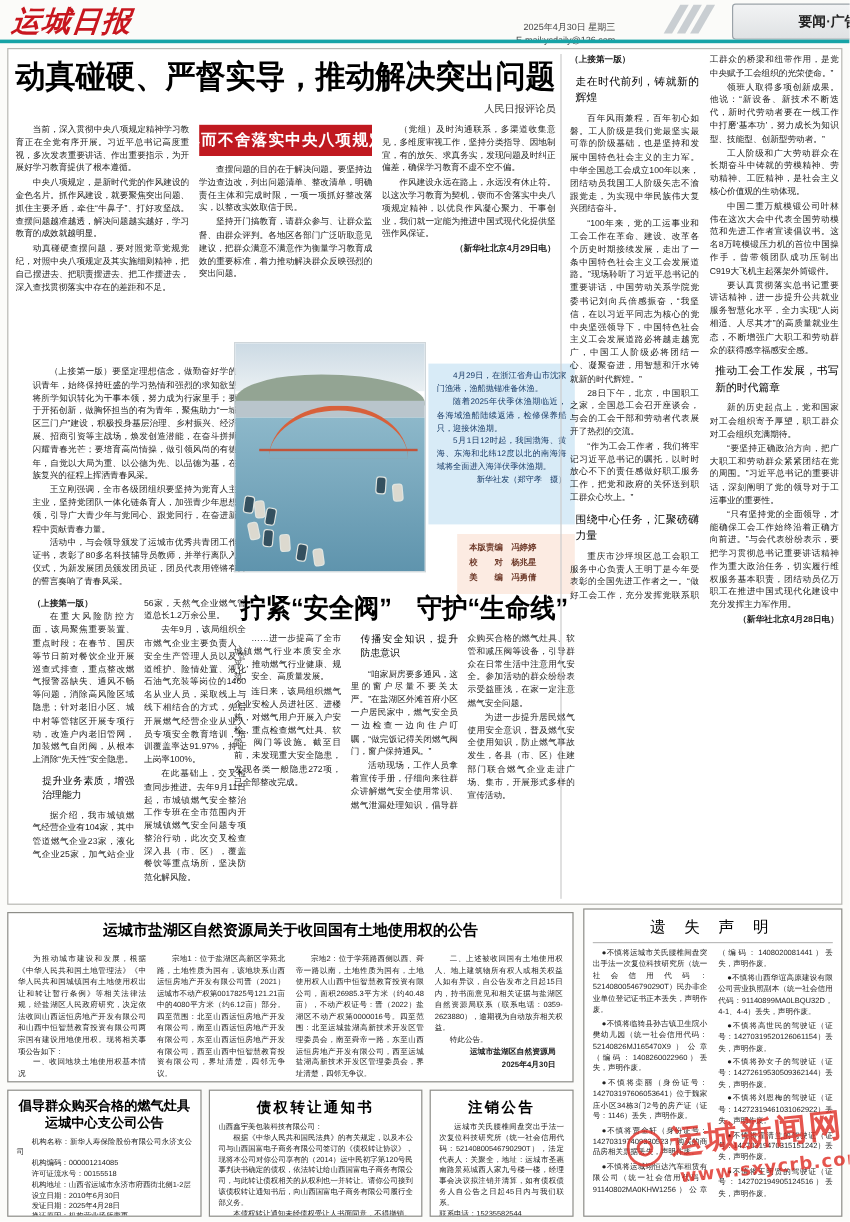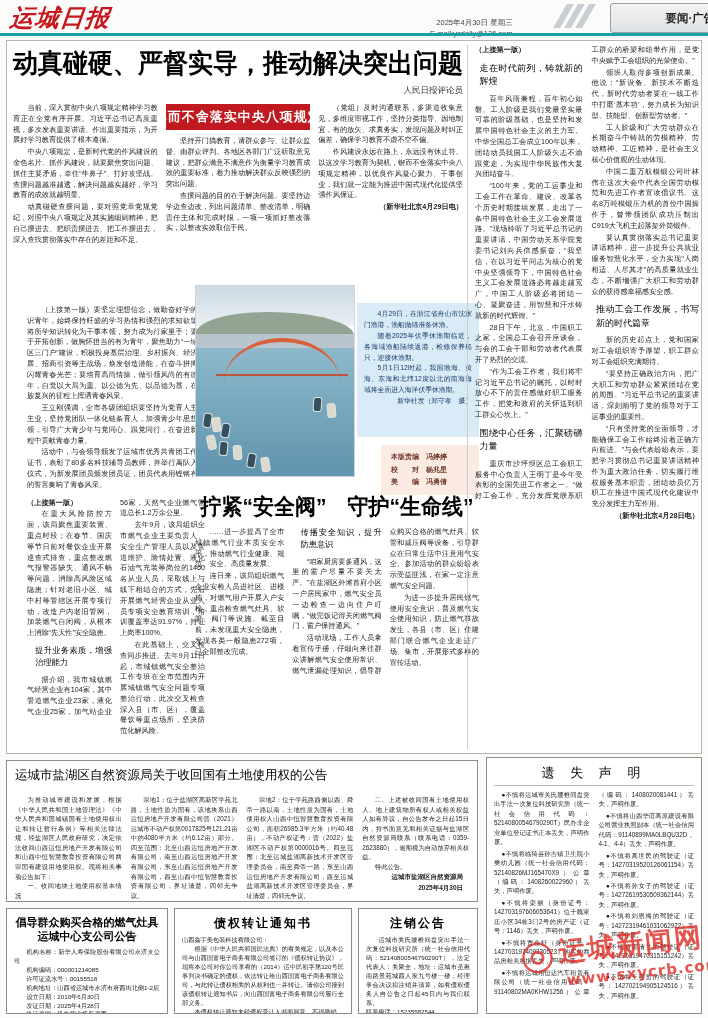--- a/index.html
+++ b/index.html
@@ -57,21 +57,21 @@
   
   #gas-headline{left:188px;top:452px;width:284px;text-align:center;font-size:21px;font-weight:bold;color:#000;
       transform:scaleY(1.05);white-space:nowrap;}
   #gas-body{left:188px;top:486px;width:284px;height:220px;column-count:3;column-gap:8px;overflow:hidden;}
   
   #right-region{left:460px;top:4px;width:232px;height:704px;border-left:1px solid #ccc;padding-left:7px;
       box-sizing:border-box;column-count:2;column-gap:9px;overflow:hidden;}
   #right-region h4.crosshead{font-size:9px;padding-left:0.5em;line-height:1.5;}
   
   #land-box{left:6px;top:760px;width:472px;height:142px;border:1px solid #8d8d88;background:#fff;padding:5px 8px;box-sizing:border-box;}
-  #land-title{text-align:left;font-size:12.5px;font-weight:normal;margin:1px 0 11px;color:#000;}
+  #land-title{text-align:center;font-size:12.5px;font-weight:bold;margin:1px 0 11px;color:#000;}
   #land-body{column-count:4;column-gap:9px;height:106px;overflow:hidden;font-size:6.3px;line-height:1.52;}
   #land-body p{margin:0;text-indent:2em;text-align:justify;}
   #land-sign{position:absolute;right:14px;bottom:8px;text-align:right;font-size:6.5px;font-weight:bold;line-height:1.7;}
   
   .notice-box{border:1px solid #8d8d88;background:#fff;padding:5px 7px;box-sizing:border-box;overflow:hidden;}
   #ins-box{left:6px;top:908px;width:162px;height:106px;}
   #debt-box{left:174px;top:908px;width:178px;height:106px;}
   #cancel-box{left:358px;top:908px;width:120px;height:106px;}
   .notice-title{text-align:center;font-weight:bold;font-size:12px;letter-spacing:2px;margin:1px 0 4px;color:#000;}
   .notice-title.two{font-size:11px;letter-spacing:0;line-height:1.3;}
@@ -118,22 +118,22 @@
     <div id="lead-byline">人民日报评论员</div>
     <div id="lead-cols">
       <div class="col txt">
           <p>当前，深入贯彻中央八项规定精神学习教育正在全党有序开展。习近平总书记高度重视，多次发表重要讲话、作出重要指示，为开展好学习教育提供了根本遵循。</p>
           <p>中央八项规定，是新时代党的作风建设的金色名片。抓作风建设，就要聚焦突出问题、抓住主要矛盾，牵住“牛鼻子”、打好攻坚战。查摆问题越准越透，解决问题越实越好，学习教育的成效就越明显。</p>
           <p>动真碰硬查摆问题，要对照党章党规党纪，对照中央八项规定及其实施细则精神，把自己摆进去、把职责摆进去、把工作摆进去，深入查找贯彻落实中存在的差距和不足。</p>
         </div>
       <div class="col txt">
         <div id="lead-banner">锲而不舍落实中央八项规定精神</div>
         <div>
+            <p>查摆问题的目的在于解决问题。要坚持边学边查边改，列出问题清单、整改清单，明确责任主体和完成时限，一项一项抓好整改落实，以整改实效取信于民。</p>
             <p>坚持开门搞教育，请群众参与、让群众监督、由群众评判。各地区各部门广泛听取意见建议，把群众满意不满意作为衡量学习教育成效的重要标准，着力推动解决群众反映强烈的突出问题。</p>
-            <p>查摆问题的目的在于解决问题。要坚持边学边查边改，列出问题清单、整改清单，明确责任主体和完成时限，一项一项抓好整改落实，以整改实效取信于民。</p>
           </div>
       </div>
       <div class="col txt">
           <p>（党组）及时沟通联系，多渠道收集意见，多维度审视工作，坚持分类指导、因地制宜，有的放矢、求真务实，发现问题及时纠正偏差，确保学习教育不虚不空不偏。</p>
           <p>作风建设永远在路上，永远没有休止符。以这次学习教育为契机，锲而不舍落实中央八项规定精神，以优良作风凝心聚力、干事创业，我们就一定能为推进中国式现代化提供坚强作风保证。</p>
           <p class="ralign">（新华社北京4月29日电）</p>
         </div>
     </div>
   </div>
 

